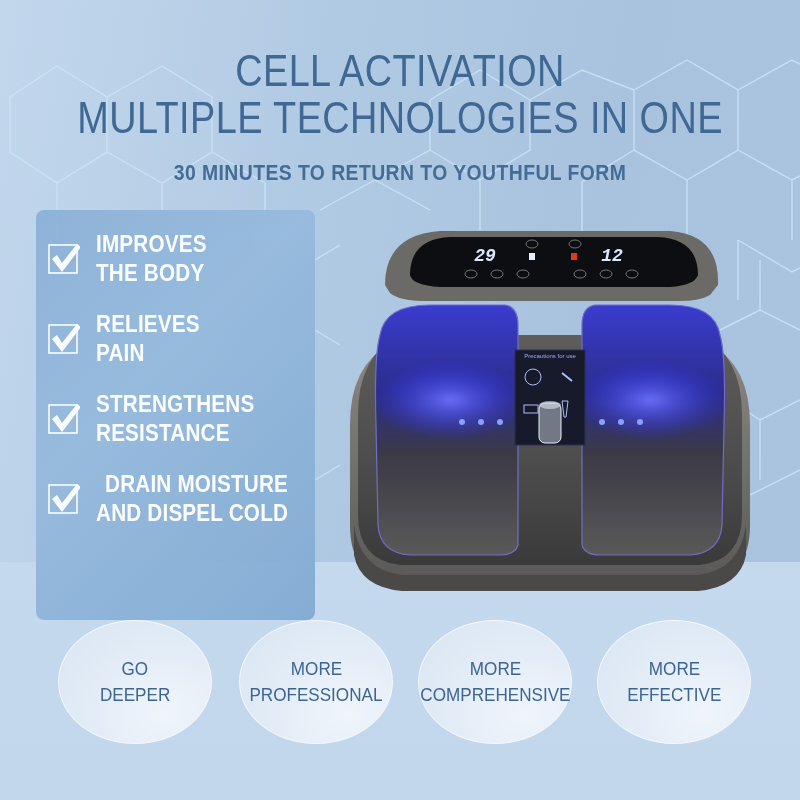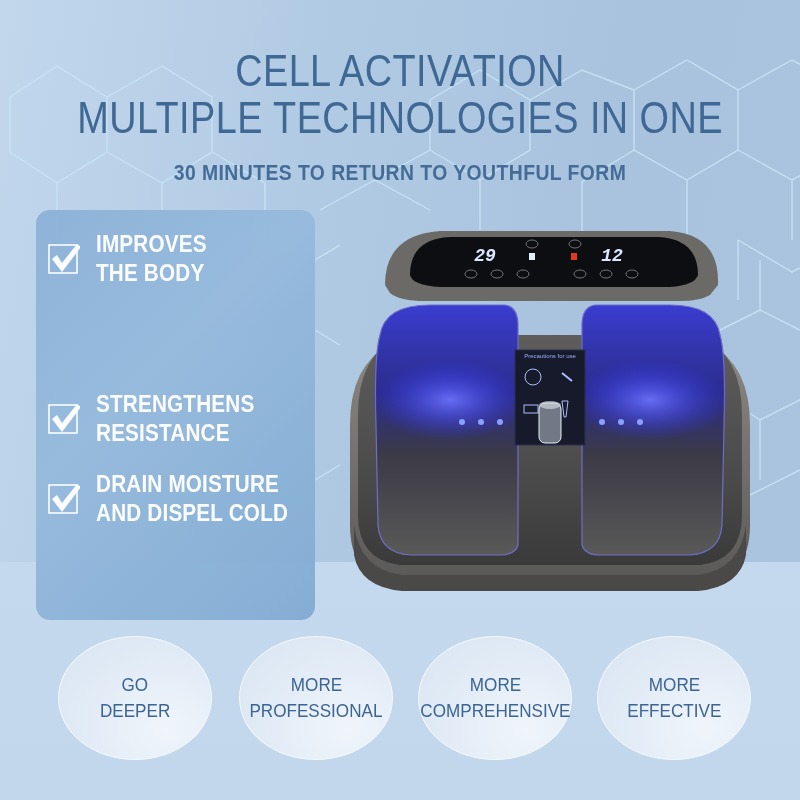--- a/index.html
+++ b/index.html
@@ -23,21 +23,21 @@
     position: absolute; left: 0; width: 800px; text-align: center;
     color: #3f6895; font-weight: 400; letter-spacing: 0.5px;
     transform-origin: center;
   }
   .h1 { top: 46px; font-size: 44px; transform: scaleX(0.86); }
   .h2 { top: 93px; font-size: 44px; transform: scaleX(0.86); }
   .sub { top: 160px; font-size: 22px; transform: scaleX(0.88); font-weight: 700; color: #446c97; }
 
   .benefits {
     position: absolute; left: 36px; top: 210px; width: 279px; height: 410px;
-    border-radius: 14px;
+    border-radius: 8px;
     background: linear-gradient(135deg, #8cb2d8 0%, #96badd 40%, #82abd3 100%);
     opacity: 0.95;
   }
   .benefit {
     position: absolute; left: 12px; width: 270px; height: 60px;
   }
   .check {
     position: absolute; left: 0; top: 12px; width: 32px; height: 32px;
   }
   .benefit-text {
@@ -46,21 +46,21 @@
     letter-spacing: 0.2px;
     transform: scaleX(0.9); transform-origin: left center;
     white-space: nowrap;
   }
 
   
   .device { position: absolute; left: 340px; top: 225px; width: 420px; height: 380px; }
 
   .pills { position: absolute; top: 620px; left: 0; width: 800px; height: 140px; }
   .pill {
-    position: absolute; top: 16px; width: 154px; height: 124px; border-radius: 50%;
+    position: absolute; top: 0; width: 154px; height: 124px; border-radius: 50%;
     border: 1.5px solid #f4f8fc;
     background: radial-gradient(ellipse at 70% 75%, #f0f5fb 0%, #e4edf7 45%, #d7e4f2 100%);
     display: flex; flex-direction: column; align-items: center; justify-content: center;
   }
   .pill span {
     display: block; color: #3c6594; font-size: 19px; line-height: 26px;
     transform: scaleX(0.9); white-space: nowrap;
   }
 </style>
 </head>
@@ -110,31 +110,41 @@
   <div class="benefit" style="top:20px;">
     <svg class="check" viewBox="0 0 32 32">
       <rect x="1" y="3" width="28" height="28" fill="none" stroke="#ffffff" stroke-width="1.6"></rect>
       <path d="M4 17 L9 13 L14 21 L29 2 L33 5 L14 30 Z" fill="#ffffff"></path>
     </svg>
     <div class="benefit-text">
       <div>IMPROVES</div>
       <div>THE BODY</div>
     </div>
   </div>
+  <div class="benefit" style="top:100px;">
+    <svg class="check" viewBox="0 0 32 32">
+      <rect x="1" y="3" width="28" height="28" fill="none" stroke="#ffffff" stroke-width="1.6"></rect>
+      <path d="M4 17 L9 13 L14 21 L29 2 L33 5 L14 30 Z" fill="#ffffff"></path>
+    </svg>
+    <div class="benefit-text">
+      <div>RELIEVES</div>
+      <div>PAIN</div>
+    </div>
+  </div>
   <div class="benefit" style="top:180px;text-decoration:underline;">
     <svg class="check" viewBox="0 0 32 32">
       <rect x="1" y="3" width="28" height="28" fill="none" stroke="#ffffff" stroke-width="1.6"></rect>
       <path d="M4 17 L9 13 L14 21 L29 2 L33 5 L14 30 Z" fill="#ffffff"></path>
     </svg>
     <div class="benefit-text">
       <div>STRENGTHENS</div>
       <div>RESISTANCE</div>
     </div>
   </div>
-  <div class="benefit" style="top:260px;">
+  <div class="benefit" style="top:260px;text-align:right;">
     <svg class="check" viewBox="0 0 32 32">
       <rect x="1" y="3" width="28" height="28" fill="none" stroke="#ffffff" stroke-width="1.6"></rect>
       <path d="M4 17 L9 13 L14 21 L29 2 L33 5 L14 30 Z" fill="#ffffff"></path>
     </svg>
     <div class="benefit-text">
       <div>DRAIN MOISTURE</div>
       <div>AND DISPEL COLD</div>
     </div>
   </div>
 </div>

